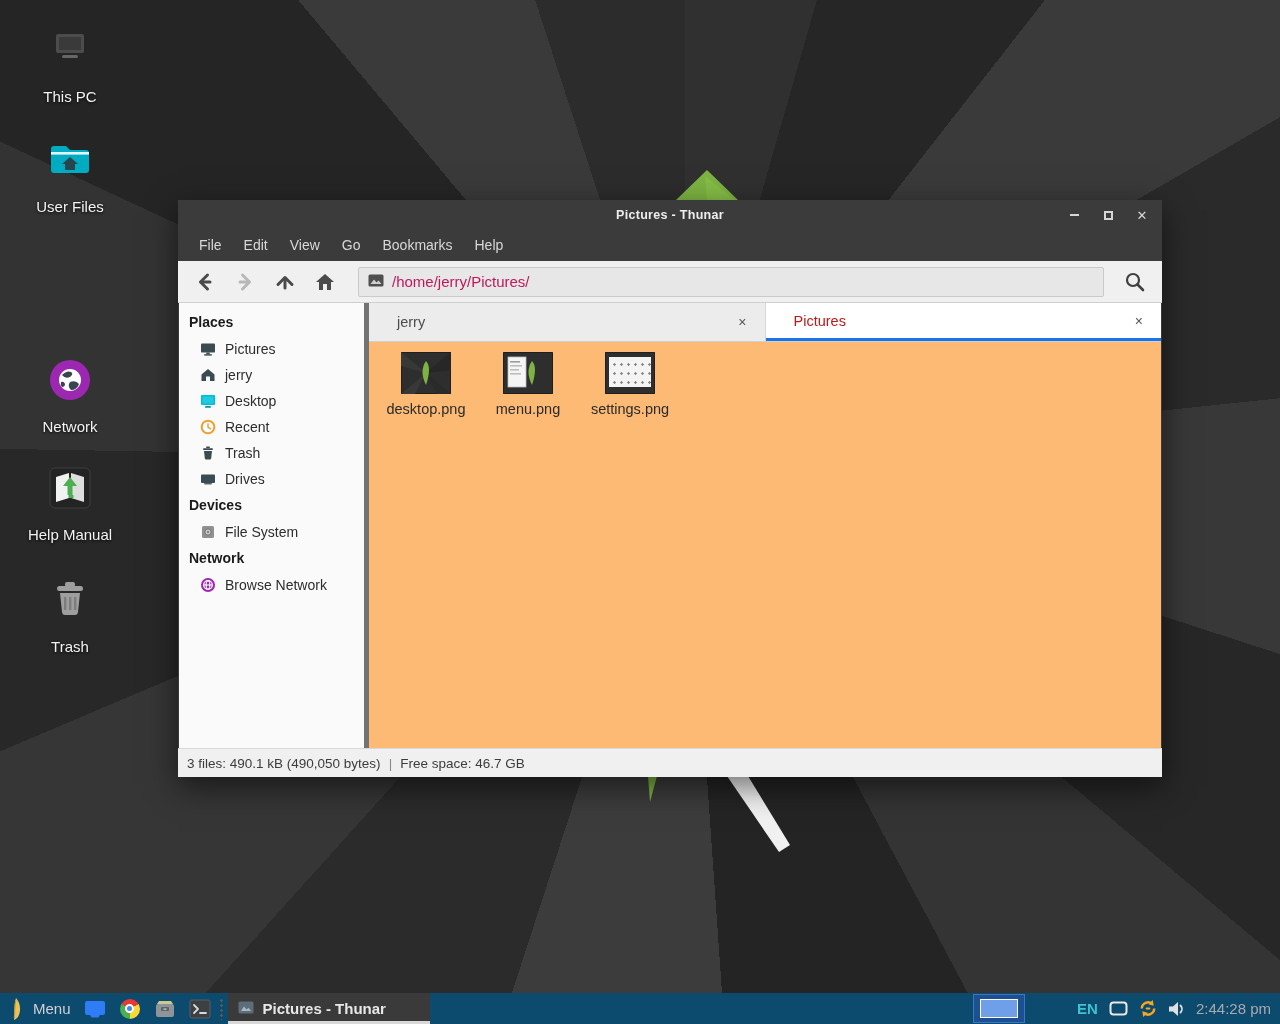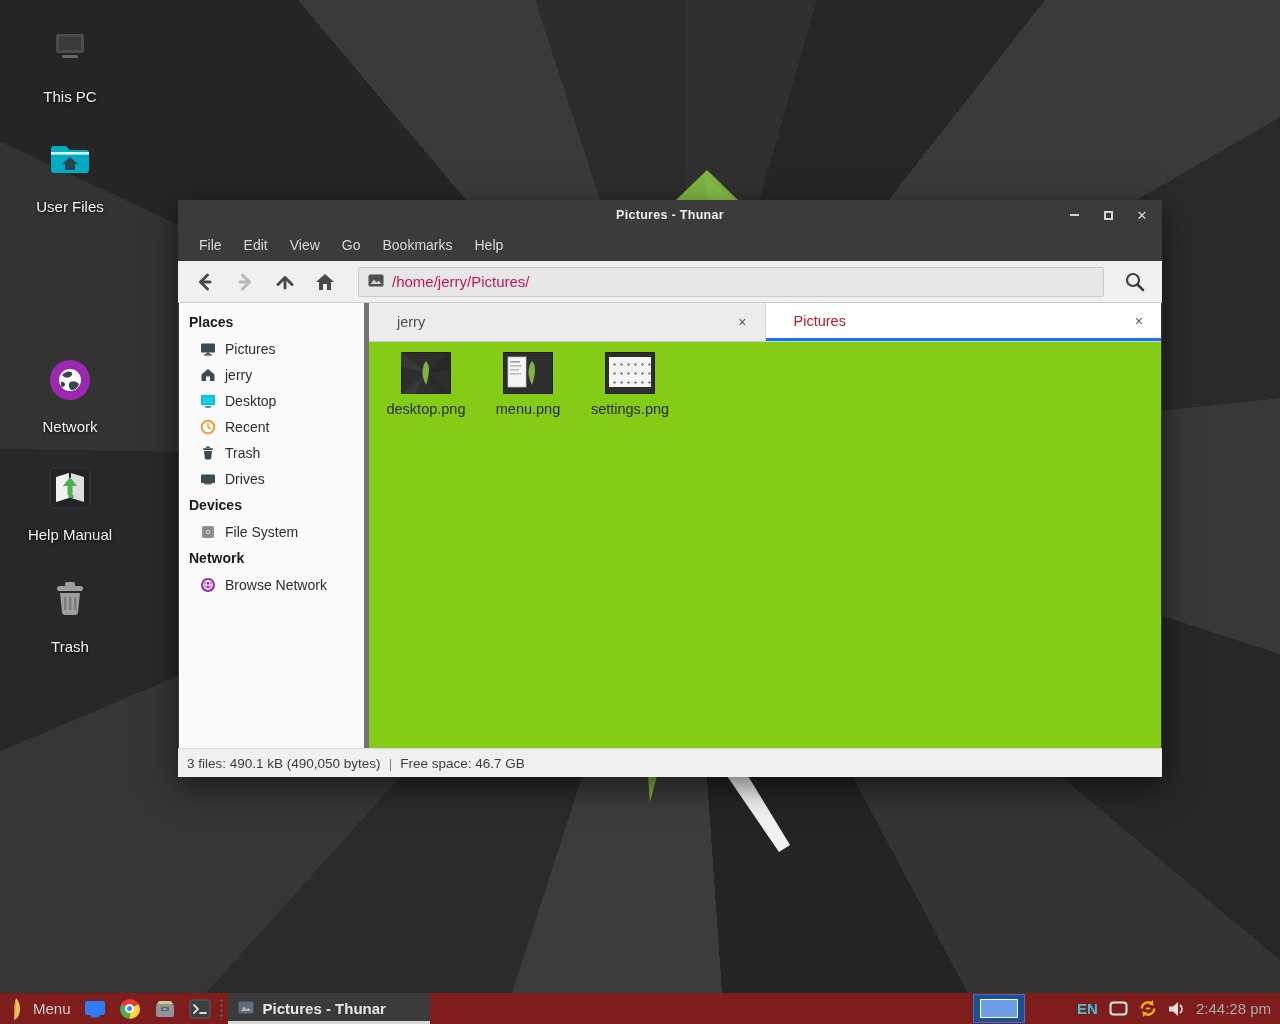--- a/index.html
+++ b/index.html
@@ -54,34 +54,34 @@
   .main { flex:1; display:flex; flex-direction:column; }
   .tabbar { height:39px; display:flex; background:#e6e6e6; border-bottom:1px solid #d0d0d0; }
   .tab { flex:1; display:flex; align-items:center; position:relative; cursor:pointer; }
   .tab .tlabel { padding-left:28px; font-size:14.5px; }
   .tab .tclose { position:absolute; right:12px; top:0; height:100%; display:flex; align-items:center; font-size:14px; color:#555; padding:0 6px; cursor:pointer; }
   .tab.inactive { background:#ececec; border-right:1px solid #d6d6d6; }
   .tab.inactive .tlabel { color:#4d4d4d; }
   .tab.active { background:#ffffff; border-bottom:3px solid #1a73e8; }
   .tab.active .tlabel { color:#b91c1c; }
 
-  .fileview { flex:1; background:#84cc16; padding:8px 0 0 6px; display:flex; align-items:flex-start; }
+  .fileview { flex:1; background:#fdba74; padding:8px 0 0 6px; display:flex; align-items:flex-start; }
   .file-item { width:102px; text-align:center; padding-top:2px; cursor:pointer; }
   .thumb { width:50px; height:42px; margin:0 auto; position:relative; border-radius:1px; }
   .thumb-dark { background:#2e2e2e; box-shadow:inset 0 0 0 1px #1f1f1f; }
   .thumb svg { position:absolute; inset:0; }
   .thumb-settings { background:#2e2e2e; box-shadow:inset 0 0 0 1px #1f1f1f; }
   .thumb-settings .pane { position:absolute; left:4px; right:4px; top:5px; bottom:7px; background:#f4f4f4;
     background-image: radial-gradient(#8a8a8a 1px, transparent 1.3px); background-size:7px 9px; background-position:2px 3px; }
   .fname { margin-top:7px; font-size:14.5px; color:#2b2b2b; }
 
   .statusbar { height:29px; background:#f0f0f0; border-top:1px solid #d8d8d8; display:flex; align-items:center; padding-left:9px; font-size:13.5px; color:#3c3c3c; gap:8px; }
 
   
-  #taskbar { position:absolute; left:0; bottom:0; width:1280px; height:31px; background:#7f1d1d; display:flex; align-items:center; }
+  #taskbar { position:absolute; left:0; bottom:0; width:1280px; height:31px; background:#0c4a6e; display:flex; align-items:center; }
   .tb-logo { margin-left:7px; width:18px; height:24px; }
   .tb-menu-label { margin-left:8px; font-size:15px; color:#d0d0d0; cursor:pointer; }
   .tb-ico { margin-left:13px; width:22px; height:22px; display:flex; align-items:center; justify-content:center; cursor:pointer; }
   .tb-sep { margin-left:9px; width:3px; height:22px;
     background-image:radial-gradient(#5a5a5a 1px, transparent 1.2px); background-size:3px 5px; }
   .task-btn { margin-left:5px; height:31px; width:202px; background:#3a3a3a; display:flex; align-items:center; gap:9px; padding-left:10px; position:relative; cursor:pointer; }
   .task-btn:after { content:""; position:absolute; left:0; right:0; bottom:0; height:3px; background:#d9d9d9; }
   .task-btn .tb-label { font-size:15px; font-weight:bold; color:#e8e8e8; white-space:nowrap; }
   .tb-right { margin-left:auto; display:flex; align-items:center; padding-right:9px; }
   .ws-switch { width:52px; height:29px; background:#1d4f93; border:1px solid #3a76c4; display:flex; align-items:center; justify-content:center; margin-right:52px; cursor:pointer; }

